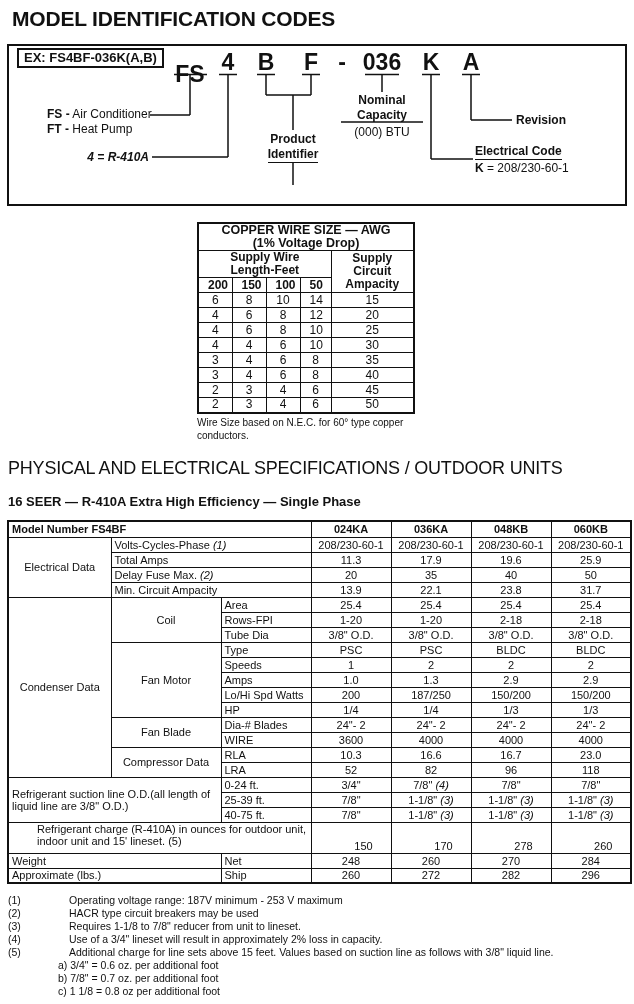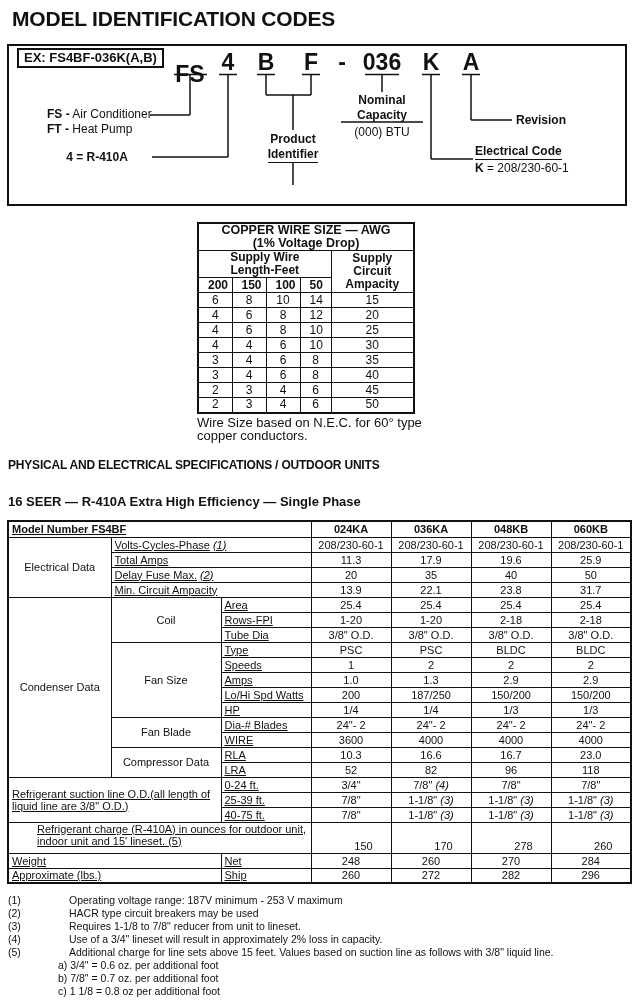--- a/index.html
+++ b/index.html
@@ -1,48 +1,48 @@
 <!DOCTYPE html>
 <html><head>
 <meta charset="utf-8">
 <style>
   * { margin:0; padding:0; box-sizing:border-box; }
   html,body { width:634px; height:1004px; background:#fff; color:#111;
     font-family:"Liberation Sans", sans-serif; position:relative; overflow:hidden; }
   .abs { position:absolute; }
   
   .h1 { font-size:21px; font-weight:bold; letter-spacing:-0.2px; }
-  .h2 { font-size:12px; font-weight:bold; letter-spacing:-0.2px; }
+  .h2 { font-size:18px; font-weight:normal; letter-spacing:-0.2px; }
   .h3 { font-size:13px; font-weight:bold; }
   
   .diagram { left:7px; top:44px; width:620px; height:162px; border:2px solid #111; }
   .exbox { position:absolute; left:8px; top:2px; border:2px solid #111; padding:0 5px 1px 5px;
     font-size:13px; font-weight:bold; white-space:nowrap; }
   .codeletter { position:absolute; top:3px; transform:translateX(-50%);
     font-size:23px; font-weight:bold; white-space:nowrap; }
   .dlab { position:absolute; font-size:12px; line-height:14.5px; white-space:nowrap; }
   .b { font-weight:bold; }
   .u { border-bottom:1.5px solid #111; padding-bottom:1px; }
   .ctr { text-align:center; }
-  .rgt { text-align:center; }
+  .rgt { text-align:right;font-style:italic; }
   svg.lines { position:absolute; left:0; top:0; }
   
   table { border-collapse:collapse; table-layout:fixed; }
   .wire { left:197px; top:222px; width:216px; border:2px solid #111; }
   .wire td { border:1px solid #111; font-size:12px; text-align:center; height:15px;
     line-height:13px; padding:0 9px; }
   .wire .wt-title { font-weight:bold; font-size:12.5px; height:26px; }
   .wire .wt-h { font-weight:bold; }
-  .wire-note { left:197px; top:416px; width:252px; font-size:13px; line-height:13px; }
+  .wire-note { left:197px; top:416px; width:252px; font-size:10px; line-height:13px; }
   
   .spec { left:7px; top:520px; width:623px; border:2px solid #111; }
   .spec td { border:1px solid #111; font-size:11px; line-height:12px; height:15px;
     padding:0 3px; text-align:center; }
   .spec tr.hdr td { font-weight:bold; height:16px; }
-  .spec td.lab { text-align:left;text-decoration:underline; }
+  .spec td.lab { text-align:left; }
   .it { font-style:italic; }
   .spec .it:not(:empty) { margin-left:3px; }
   .spec tr.tall td { height:31px;padding-left:28px; }
   .spec td.top { vertical-align:top; }
   .spec td.bot { vertical-align:bottom; padding-bottom:1px; }
   
   .footnotes { left:8px; top:894px; width:620px; font-size:10.5px; line-height:13px; }
   .fn { display:flex; }
   .fn .mk { width:22px; flex:0 0 22px; }
   .fn .tx { flex:1;margin-left:39px; }
@@ -271,21 +271,21 @@
         <td>2-18</td>
   </tr>
   <tr>
     <td class="lab">Tube Dia</td>
     <td>3/8" O.D.</td>
         <td>3/8" O.D.</td>
         <td>3/8" O.D.</td>
         <td>3/8" O.D.</td>
   </tr>
   <tr>
-    <td rowspan="5">Fan Size</td>
+    <td rowspan="5">Fan Motor</td>
     <td class="lab">Type</td>
     <td>PSC</td>
         <td>PSC</td>
         <td>BLDC</td>
         <td>BLDC</td>
   </tr>
   <tr>
     <td class="lab">Speeds</td>
     <td>1</td>
         <td>2</td>

